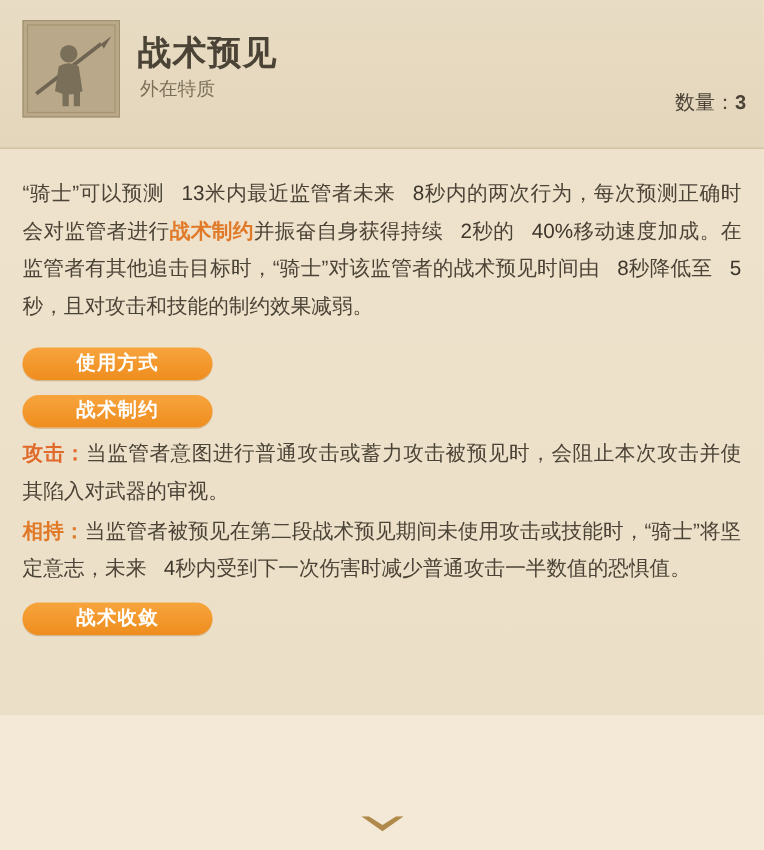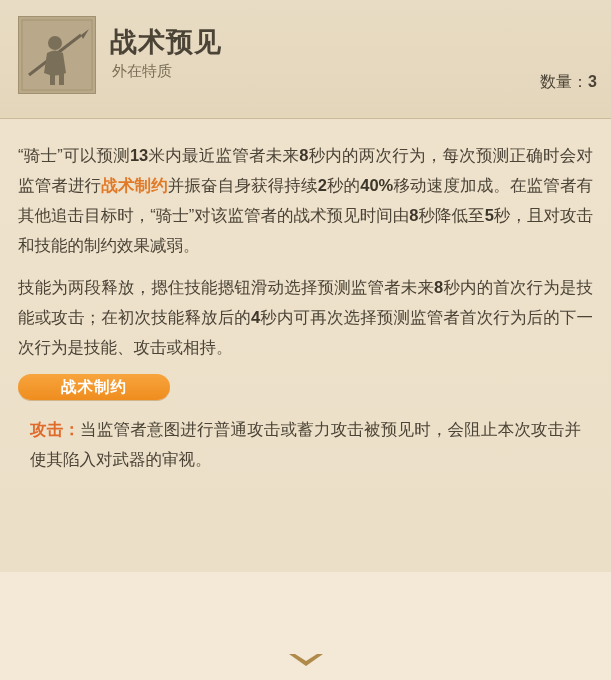--- a/index.html
+++ b/index.html
@@ -78,21 +78,21 @@
   }
   .para {
     margin: 0;
     padding: 22px 18px 6px 18px;
     font-size: 16.5px;
     line-height: 30px;
     color: #4b4336;
     text-align: justify;
     text-justify: inter-ideograph;
   }
-  .num { font-weight: bold; color: #3d362a; }
+  .num { font-weight: normal; color: #3d362a; padding-left: 14px; }
   .kw-orange { color: #e07a28; font-weight: bold; }
 
   
   .banner {
     position: relative;
     margin: 12px 0 4px 18px;
     width: 152px;
     height: 26px;
     background: linear-gradient(180deg, #f7a43d 0%, #ef8d1e 100%);
     border-radius: 13px 13px 13px 13px;
@@ -110,21 +110,21 @@
   .section-body {
     margin: 0;
     padding: 6px 18px 0 18px;
     font-size: 16.5px;
     line-height: 30px;
     color: #4b4336;
     text-align: justify;
     text-justify: inter-ideograph;
   }
   .entry {
-    margin: 12px;
+    margin: 0;
     padding: 2px 18px 0 18px;
     font-size: 16.5px;
     line-height: 30px;
     color: #4b4336;
     text-align: justify;
     text-justify: inter-ideograph;
   }
   .label-atk { color: #e06a2a; font-weight: bold; }
   .label-skill { color: #e0a32a; font-weight: bold; }
   .label-hold { color: #e07a28; font-weight: bold; }
@@ -164,30 +164,36 @@
 
     <div class="stat-line count">
       <span>数量：</span><span class="stat-val">3</span>
     </div>
   </div>
 
   <div class="content">
 
     <p class="para"><span>“骑士”可以预测</span><span class="num">13</span><span>米内最近监管者未来</span><span class="num">8</span><span>秒内的两次行为，每次预测正确时会对监管者进行</span><span class="kw-orange">战术制约</span><span>并振奋自身获得持续</span><span class="num">2</span><span>秒的</span><span class="num">40%</span><span>移动速度加成。在监管者有其他追击目标时，“骑士”对该监管者的战术预见时间由</span><span class="num">8</span><span>秒降低至</span><span class="num">5</span><span>秒，且对攻击和技能的制约效果减弱。</span></p>
 
-    <p class="section-body"><span>技能为两段释放，摁住技能摁钮滑动选择预测监管者未来</span><span class="num">8</span><span>秒内的首次行为是技能或攻击；在初次技能释放后的</span><span class="num">4</span><span>秒内可再次选择预测监管者首次行为后的下一次行为是技能、攻击或相持。</span></p>
+    <div class="banner">
+      <span>使用方式</span>
+    </div>
 
     <div class="banner">
       <span>战术制约</span>
     </div>
 
     <p class="entry"><span class="label-atk">攻击：</span><span>当监管者意图进行普通攻击或蓄力攻击被预见时，会阻止本次攻击并使其陷入对武器的审视。</span></p>
 
 
+    <p class="entry"><span class="label-hold">相持：</span><span>当监管者被预见在第二段战术预见期间未使用攻击或技能时，“骑士”将坚定意志，未来</span><span class="num">4</span><span>秒内受到下一次伤害时减少普通攻击一半数值的恐惧值。</span></p>
 
+    <div class="banner">
+      <span>战术收敛</span>
+    </div>
 
     <div class="chevron">
       <svg width="34" height="14" viewBox="0 0 34 14" aria-hidden="true">
         <polygon points="0,0 17,12 34,0 28,0 17,7 6,0" fill="#b08a4a"></polygon>
       </svg>
     </div>
   </div>
 </div>
 
 </body></html>

